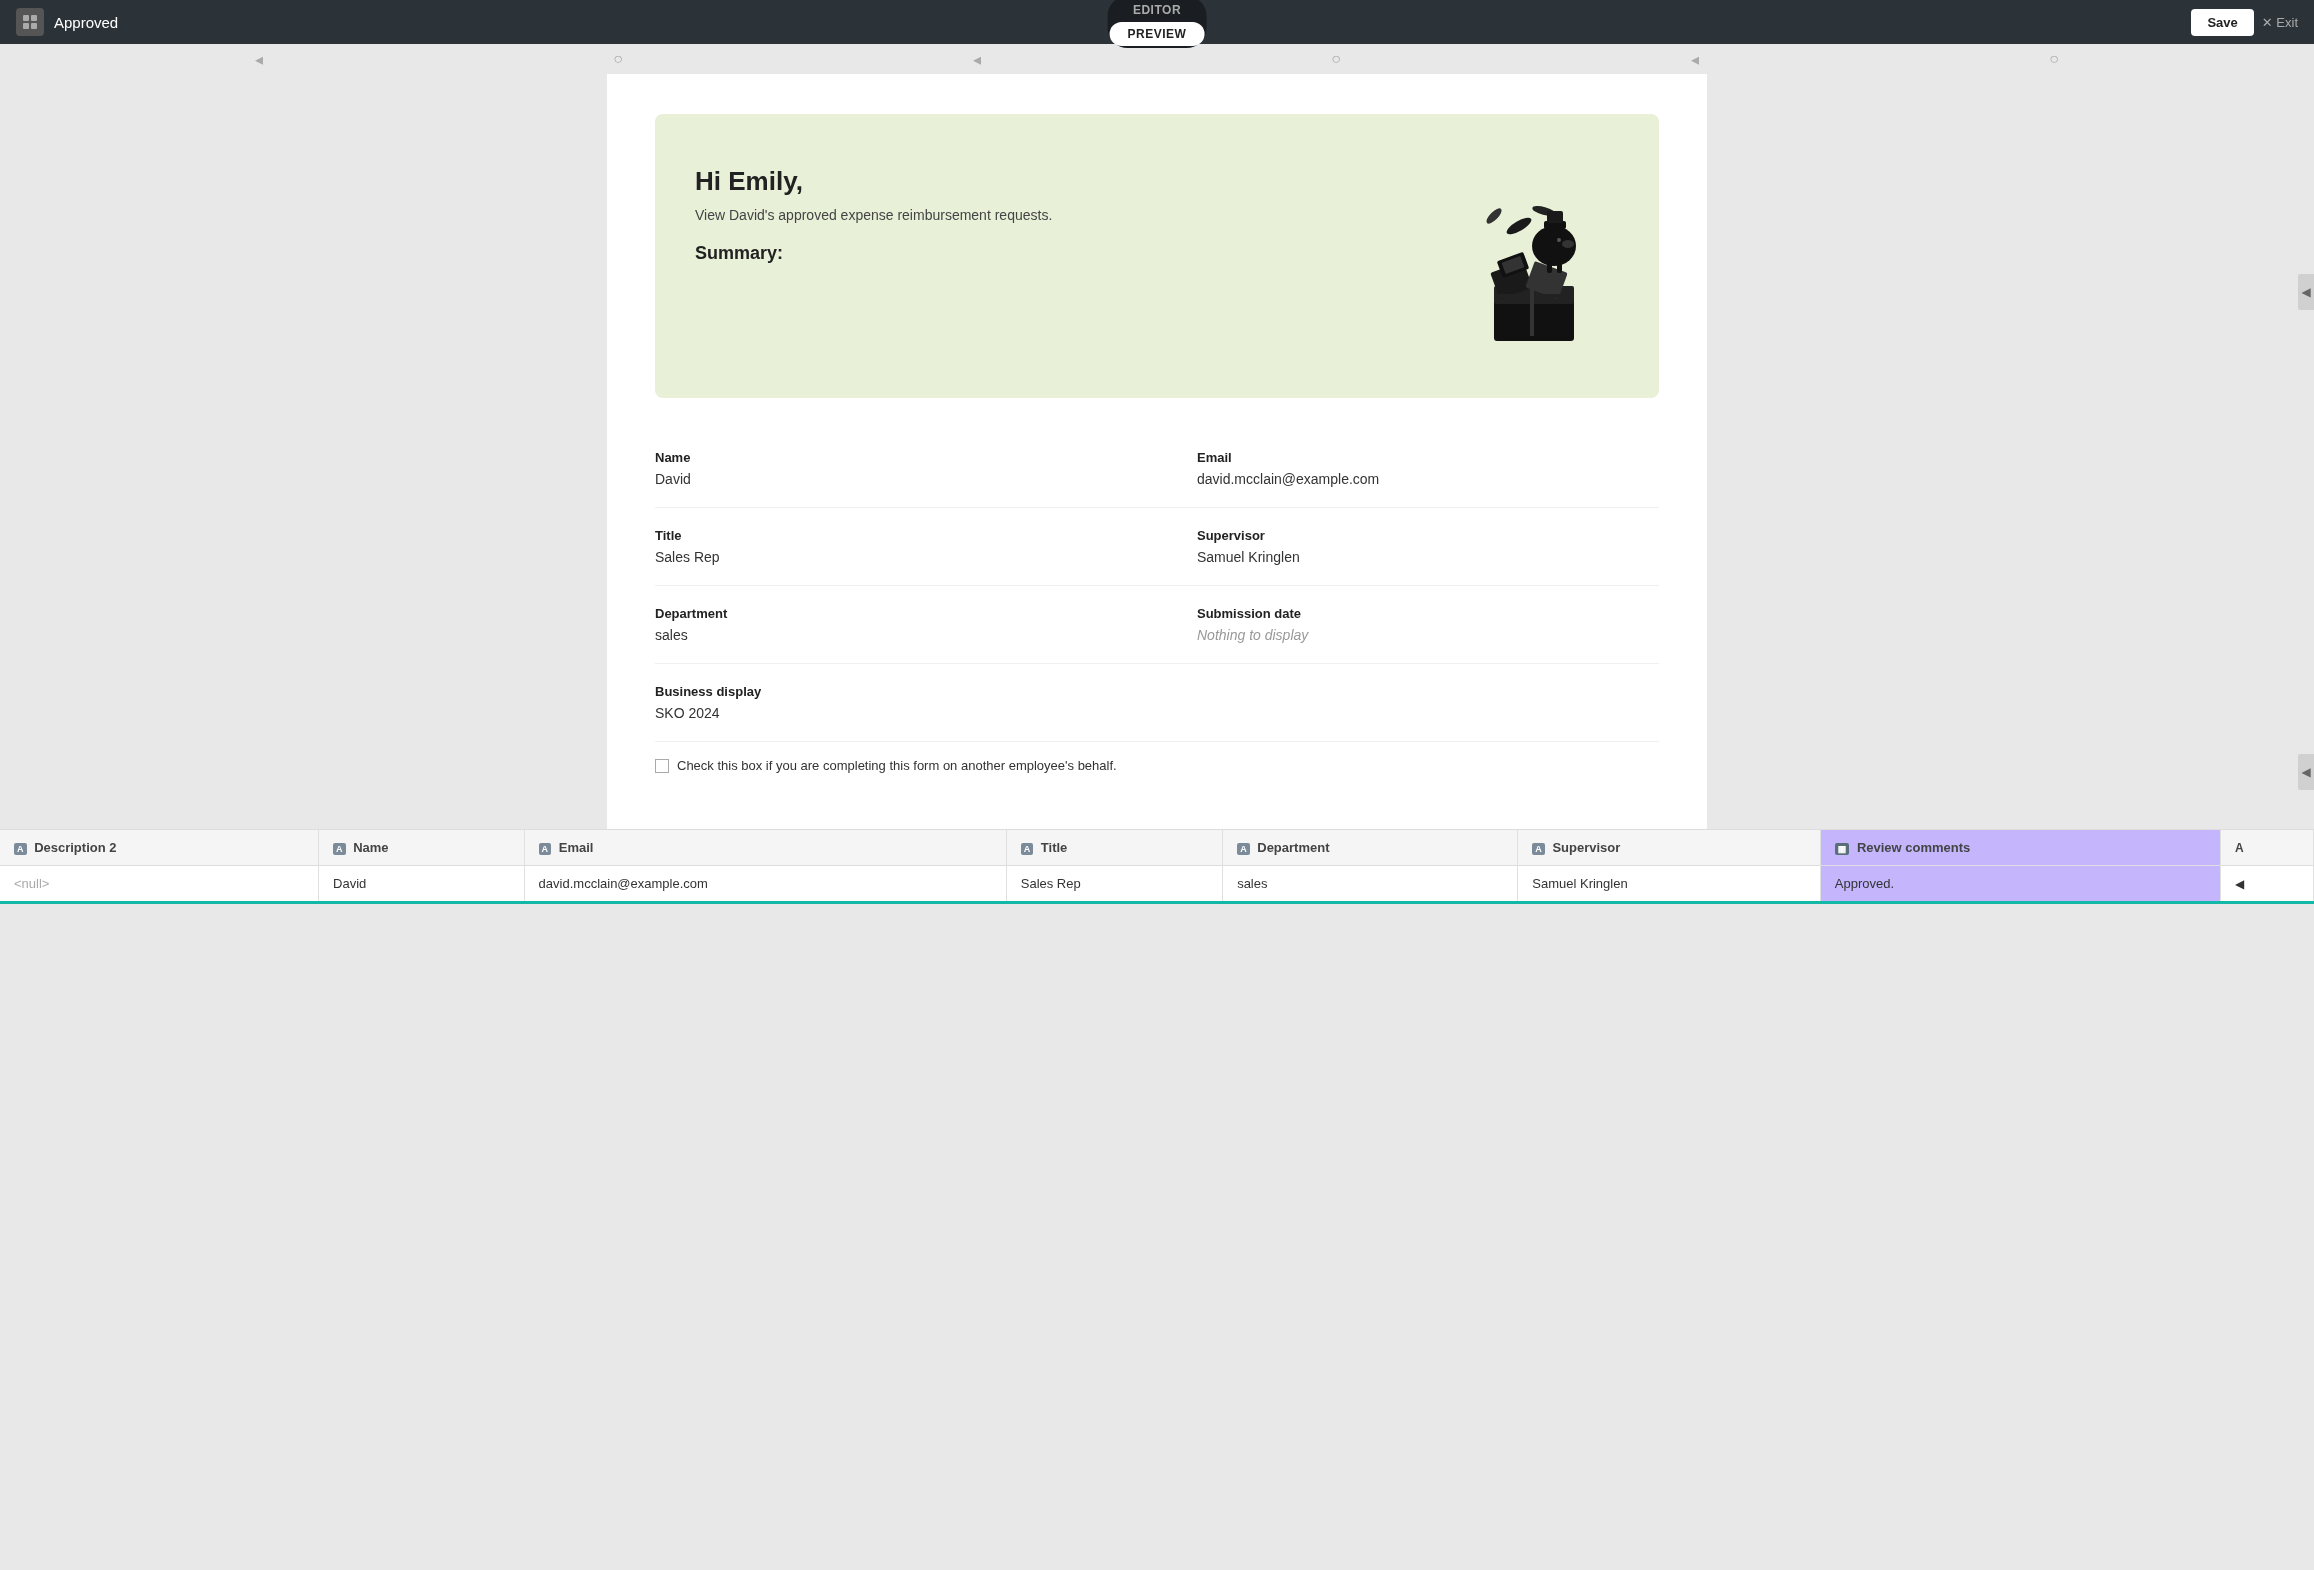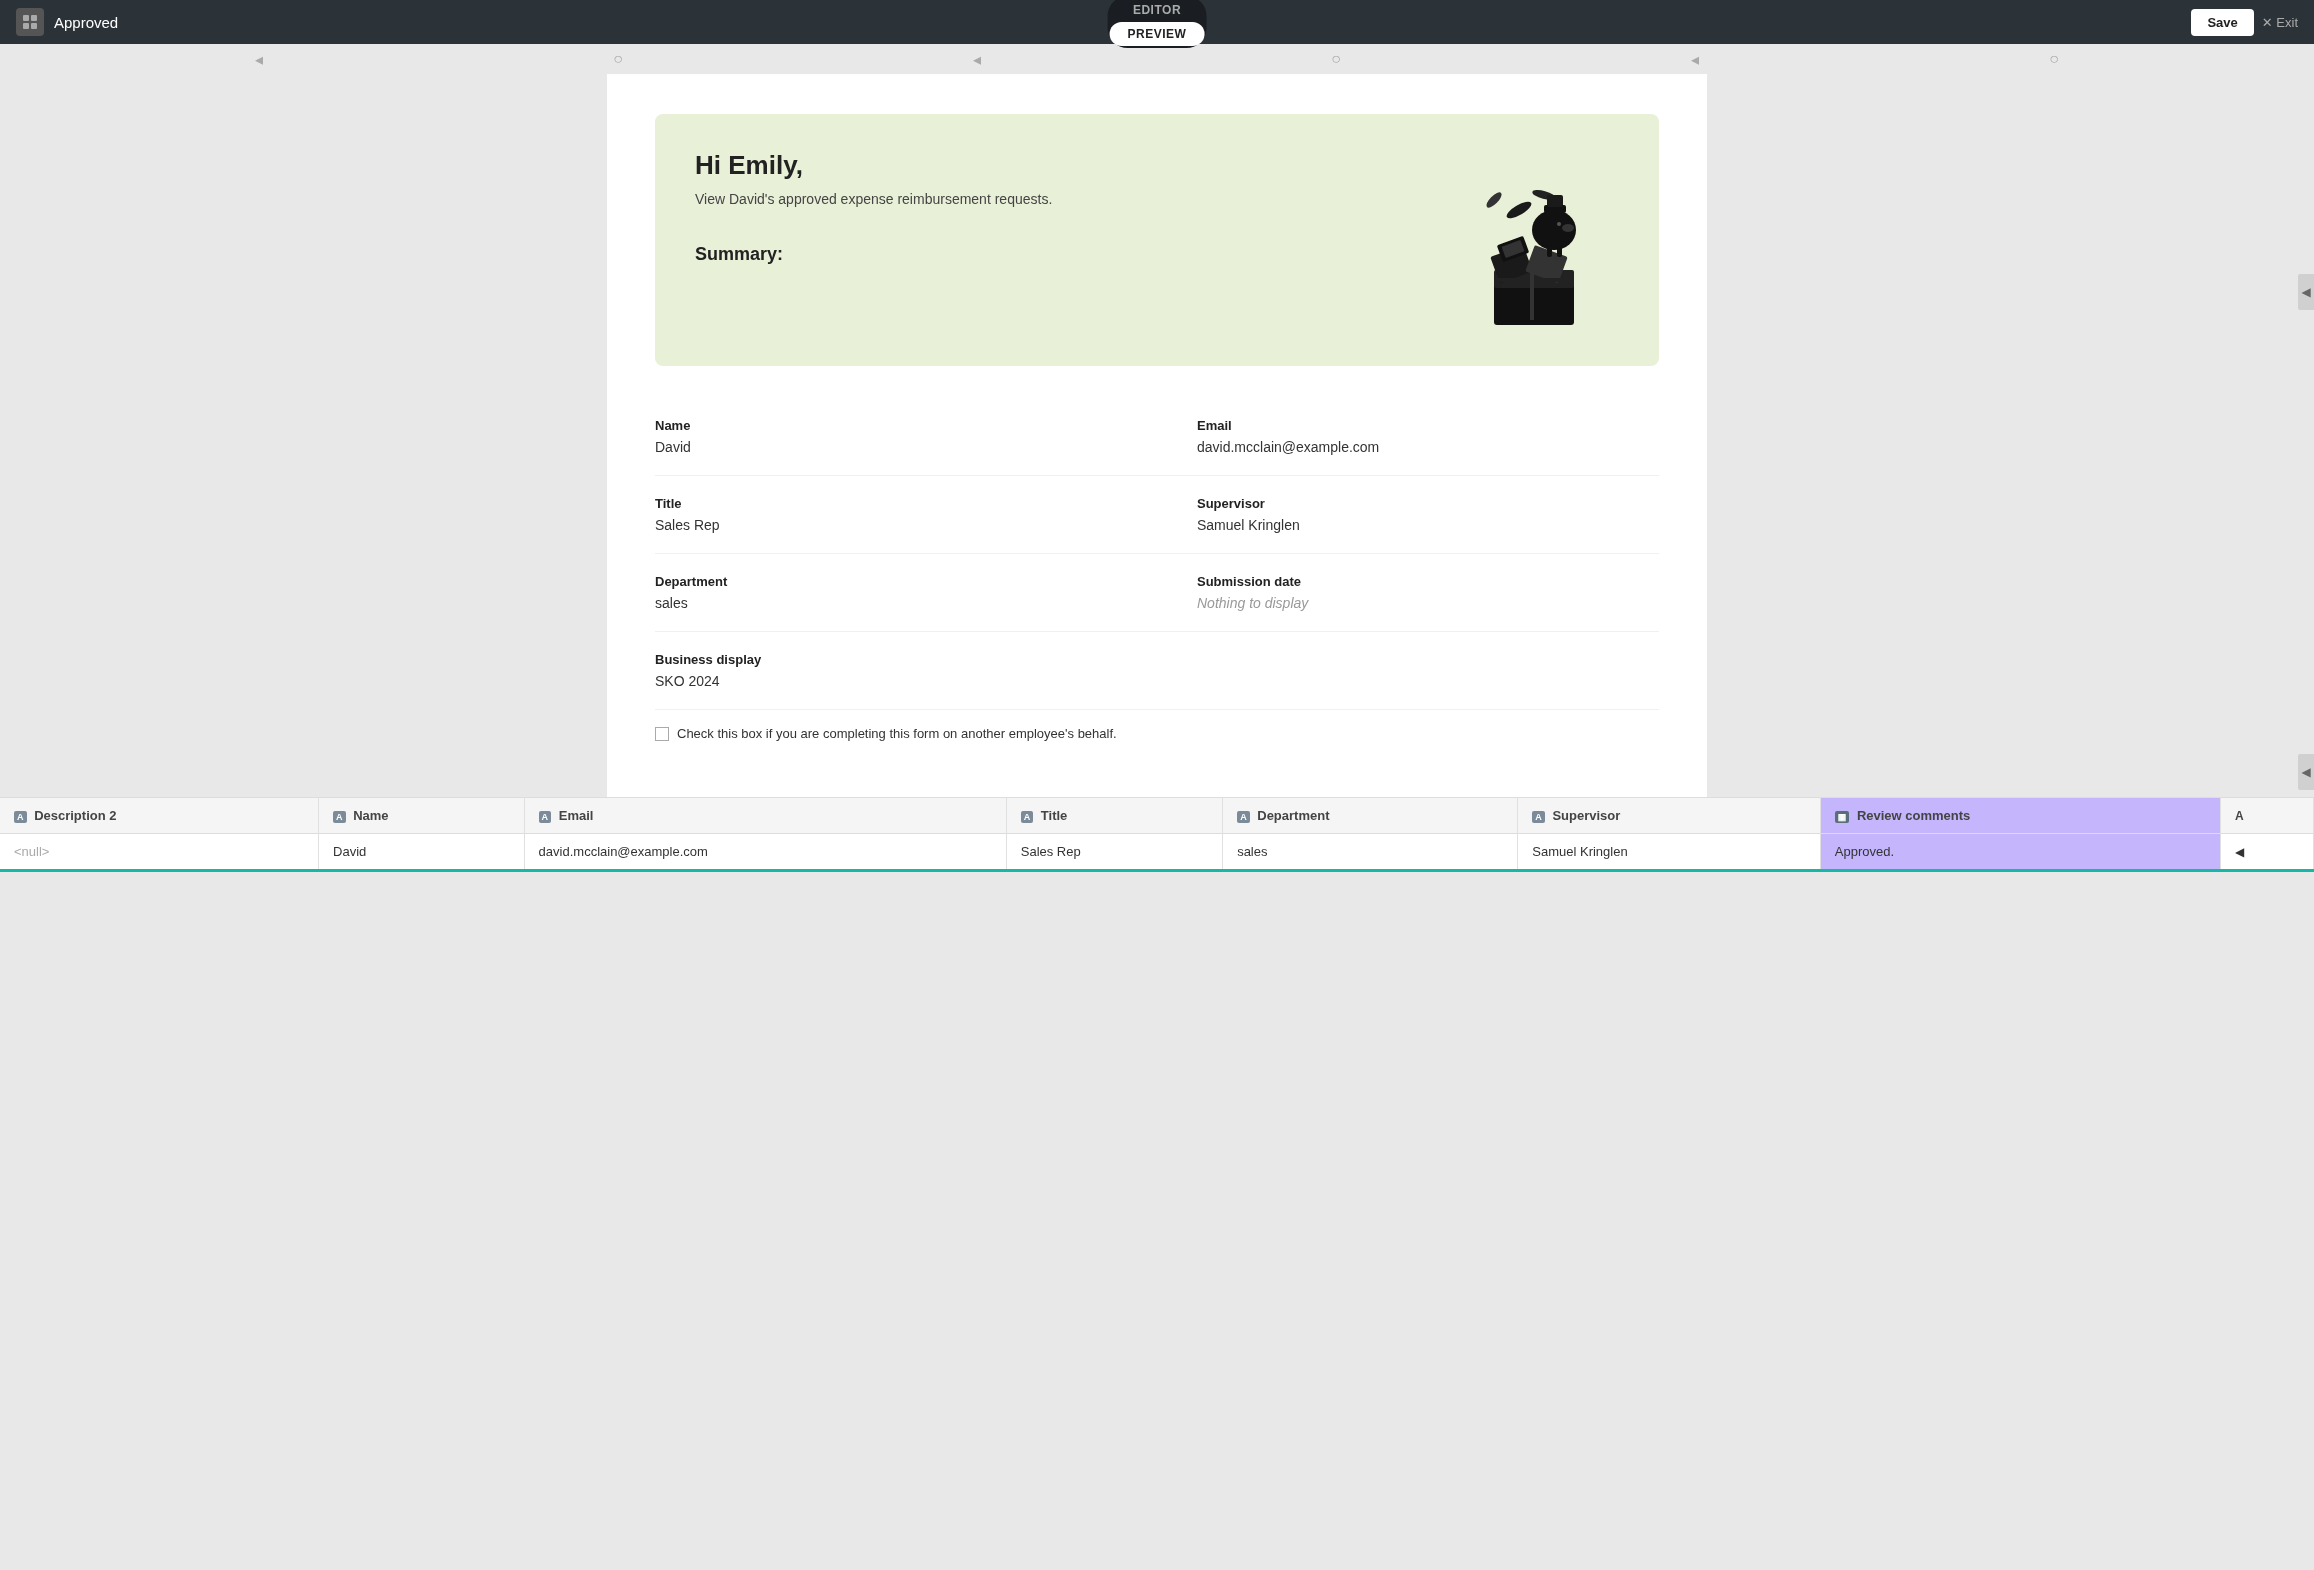--- a/index.html
+++ b/index.html
@@ -161,42 +161,42 @@
       max-width: 1100px;
       min-height: 700px;
       padding: 40px 48px 40px 48px;
       position: relative;
     }
 
     
     .hero-banner {
       background: #e8f0d8;
       border-radius: 8px;
-      padding: 36px 40px;
+      padding: 52px 40px;
       margin-bottom: 32px;
       display: flex;
       align-items: flex-start;
       justify-content: space-between;
       position: relative;
       overflow: hidden;
       min-height: 200px;
     }
     .hero-text {
       flex: 1;
     }
     .hero-greeting {
       font-size: 26px;
       font-weight: 700;
       color: #222;
       margin-bottom: 10px;
     }
     .hero-subtext {
       font-size: 14px;
       color: #444;
-      margin-bottom: 37px;
+      margin-bottom: 20px;
     }
     .hero-summary-title {
       font-size: 18px;
       font-weight: 700;
       color: #222;
       margin-bottom: 15px;
     }
     .hero-summary-body {
       font-size: 14px;
       color: #333;

